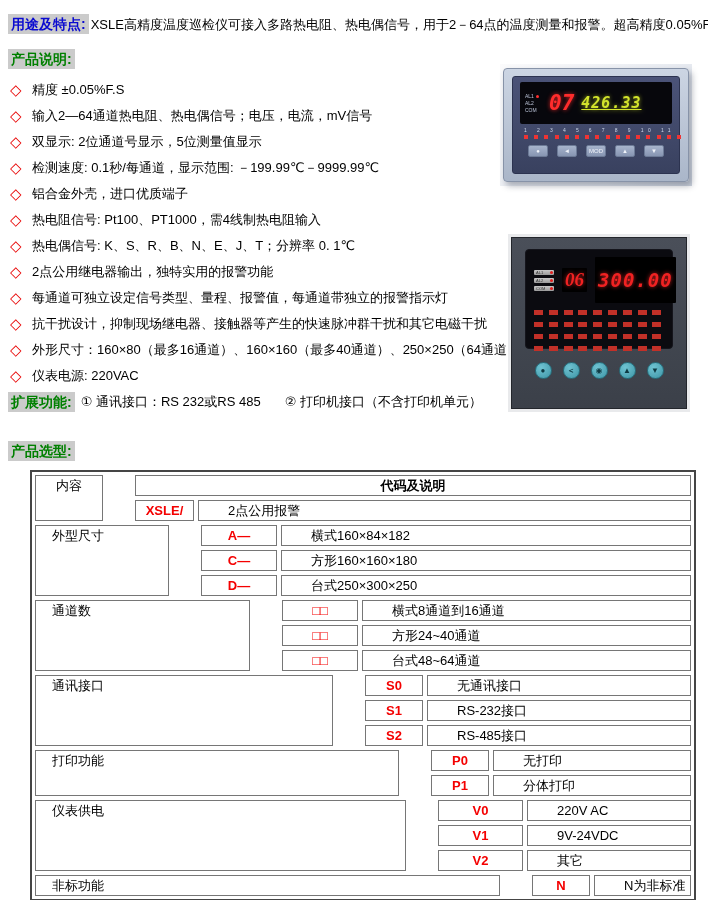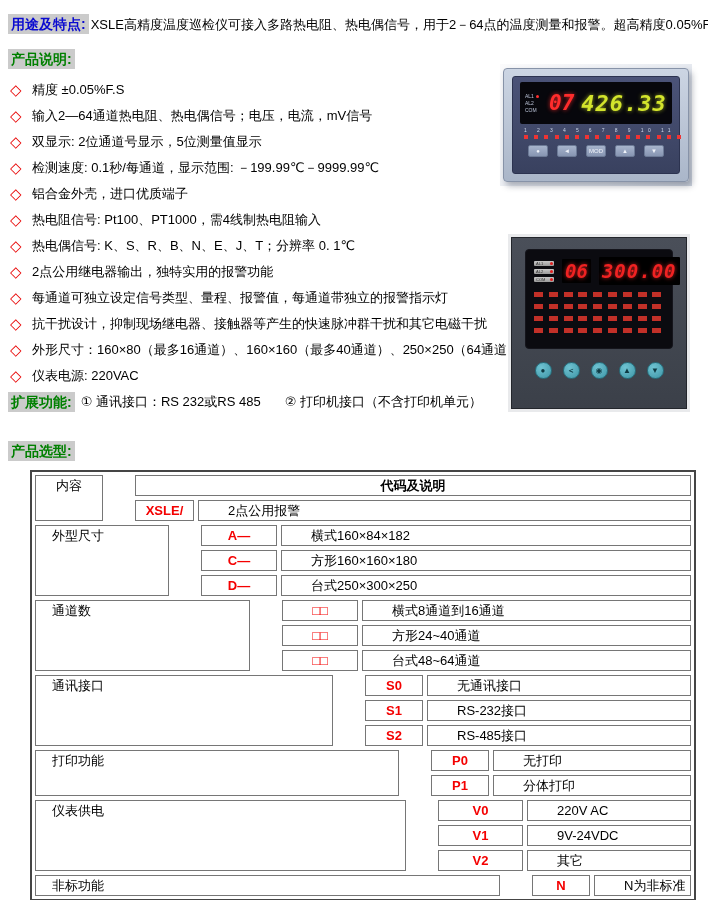--- a/index.html
+++ b/index.html
@@ -86,21 +86,21 @@
   .d1-ind { display:flex; flex-direction:column; gap:2px; width:17px; }
   .d1-ind span {
     font-size:5px; line-height:5px; color:#b9c2d6; white-space:nowrap;
   }
   .d1-ind span:first-child::after {
     content:""; display:inline-block; width:3px; height:3px;
     background:#ff2f2f; border-radius:50%; margin-left:2px;
   }
   .seg { font-family:"DejaVu Sans Mono",monospace; font-weight:bold; font-style:italic; }
   .d1-ch  { color:#ff2c2c; font-size:21px; text-shadow:0 0 4px rgba(255,40,40,.8); }
-  .d1-val { color:#d3e42c; font-size:22px; letter-spacing:1px; text-shadow:0 0 4px rgba(210,230,40,.7); }
+  .d1-val { color:#d3e42c; font-size:15px; letter-spacing:1px; text-shadow:0 0 4px rgba(210,230,40,.7);text-decoration:underline; }
   .d1-strip {
     margin-top:3px; font-size:5px; line-height:6px; color:#cdd6e8;
     letter-spacing:4.4px; white-space:nowrap; overflow:hidden; padding-left:4px;
   }
   .d1-leds {
     margin-top:2px; margin-left:4px; height:4px; width:158px;
     background:repeating-linear-gradient(90deg,#ef3434 0 4px,transparent 4px 10.2px);
   }
   .d1-btns { display:flex; justify-content:center; gap:9px; margin-top:6px; }
   .d1-btn {
@@ -127,22 +127,22 @@
   .d2-ind { display:flex; flex-direction:column; gap:3px; }
   .d2-pill {
     width:20px; height:5px; background:linear-gradient(#c8c8c8,#9a9a9a);
     border-radius:1px; font-size:4px; line-height:5px; color:#333;
     padding-left:2px; position:relative; overflow:hidden;
   }
   .d2-pill::after {
     content:""; position:absolute; right:1px; top:1px; width:3px; height:3px;
     background:#e02020; border-radius:50%;
   }
-  .d2-ch  { color:#f02222; font-size:19px; text-shadow:0 0 4px rgba(240,40,40,.8); background:#000; padding:1px 3px; border-radius:1px; }
-  .d2-val { color:#f02222; font-size:19px; letter-spacing:1px; text-shadow:0 0 4px rgba(240,40,40,.8); background:#000; padding:3px 3px; border-radius:1px;text-align:center; }
+  .d2-ch  { color:#f02222; font-size:19px; text-shadow:0 0 4px rgba(240,40,40,.8); background:#000; padding:1px 3px; border-radius:1px;font-family:Liberation Serif, serif; }
+  .d2-val { color:#f02222; font-size:19px; letter-spacing:1px; text-shadow:0 0 4px rgba(240,40,40,.8); background:#000; padding:12px 3px; border-radius:1px;text-align:center; }
   .d2-ledrow {
     height:5px; margin-top:7px;
     background:repeating-linear-gradient(90deg,#c23028 0 9px,transparent 9px 14.8px);
   }
   .d2-btns { display:flex; justify-content:center; gap:11px; margin-top:13px; }
   .d2-btn {
     width:17px; height:17px; border-radius:50%;
     background:radial-gradient(circle at 35% 30%,#6fc3d2,#3f96a7);
     border:1px solid #27707e; color:#0e3b44;
     font-size:8px; line-height:16px; text-align:center; font-weight:bold;

